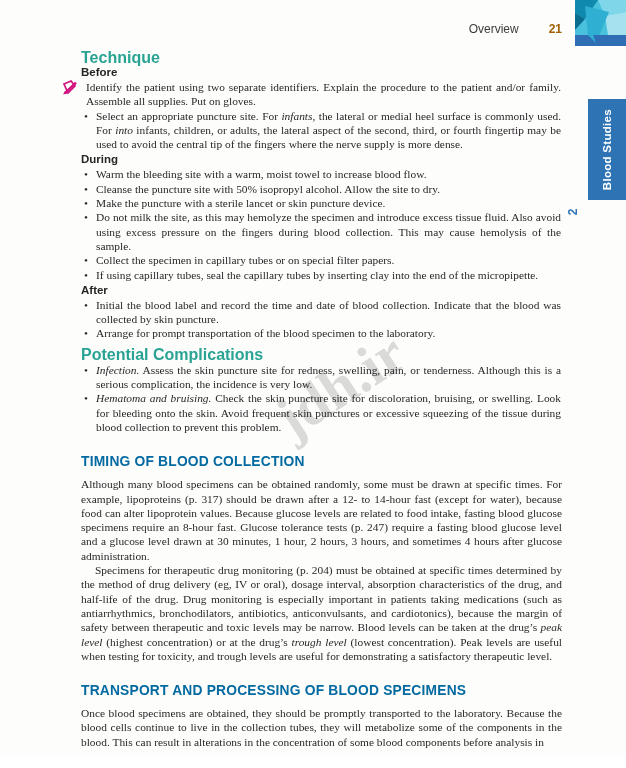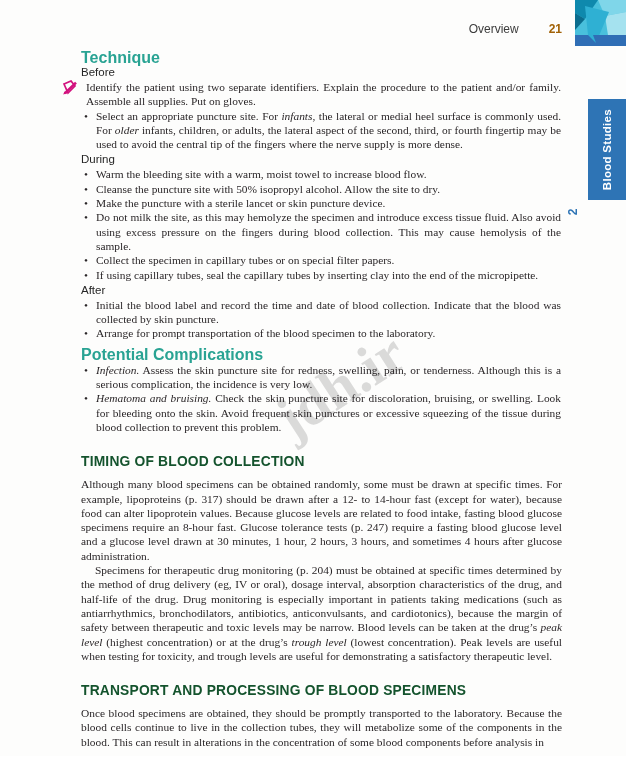--- a/index.html
+++ b/index.html
@@ -54,33 +54,33 @@
     font-size:11.4px;line-height:14.3px;text-align:justify;
   }
   .h-teal{
     font-family:"Liberation Sans", sans-serif;
     font-weight:600;font-size:16px;line-height:15px;
     color:#29a393;margin:0;text-align:left;
   }
   .h-teal.spaced{margin-top:6px;}
   .h-phase{
     font-family:"Liberation Sans", sans-serif;
-    font-weight:normal;font-size:11.5px;line-height:14px;
+    font-weight:bold;font-size:11.5px;line-height:14px;
     color:#262626;margin:0;text-align:left;
   }
   ul{margin:1px;padding:0;list-style:none;}
   li{position:relative;padding-left:14px;margin:0;}
   li::before{content:"\2022";position:absolute;left:2px;top:0;color:#2a2628;}
   li.alert-item{padding-left:4px;}
   li.alert-item::before{content:"";}
   .alert-icon{position:absolute;left:-21px;top:0;width:18px;height:15px;}
   .h-section{
     font-family:"Liberation Sans", sans-serif;
     font-weight:bold;font-size:13.8px;line-height:17px;letter-spacing:.2px;
-    color:#14532d;margin:19px 0 7px 0;text-align:left;
+    color:#0369a1;margin:19px 0 7px 0;text-align:left;
   }
   p{margin:0;}
   p.indent{text-indent:14px;}
 </style>
 </head>
 <body>
 
 <div class="page">
 
   <div class="running-head">
@@ -114,21 +114,21 @@
     <ul>
       <li class="alert-item">
         <svg class="alert-icon" viewBox="0 0 18 15" aria-hidden="true">
           <polygon points="3,4 10,1 14,6 7,13" fill="none" stroke="#d2127e" stroke-width="1.7"></polygon>
           <line x1="4" y1="13.2" x2="15" y2="2.6" stroke="#d2127e" stroke-width="2.6"></line>
           <polygon points="2.2,14.6 5.6,13.6 3.4,11.6" fill="#d2127e"></polygon>
         </svg>
         <span>Identify the patient using two separate identifiers. Explain the procedure to the patient and/or family. Assemble all supplies. Put on gloves.</span>
       </li>
       <li>
-        <span>Select an appropriate puncture site. For <i>infants</i>, the lateral or medial heel surface is commonly used. For <i>older</i> infants, children, or adults, the lateral aspect of the second, third, or fourth fingertip may be used to avoid the central tip of the fingers where the nerve supply is more dense.</span>
+        <span>Select an appropriate puncture site. For <i>infants</i>, the lateral or medial heel surface is commonly used. For <i>into</i> infants, children, or adults, the lateral aspect of the second, third, or fourth fingertip may be used to avoid the central tip of the fingers where the nerve supply is more dense.</span>
       </li>
     </ul>
 
     <h4 class="h-phase">During</h4>
     <ul>
       <li><span>Warm the bleeding site with a warm, moist towel to increase blood flow.</span></li>
       <li><span>Cleanse the puncture site with 50% isopropyl alcohol. Allow the site to dry.</span></li>
       <li><span>Make the puncture with a sterile lancet or skin puncture device.</span></li>
       <li><span>Do not milk the site, as this may hemolyze the specimen and introduce excess tissue fluid. Also avoid using excess pressure on the fingers during blood collection. This may cause hemolysis of the sample.</span></li>
       <li><span>Collect the specimen in capillary tubes or on special filter papers.</span></li>

